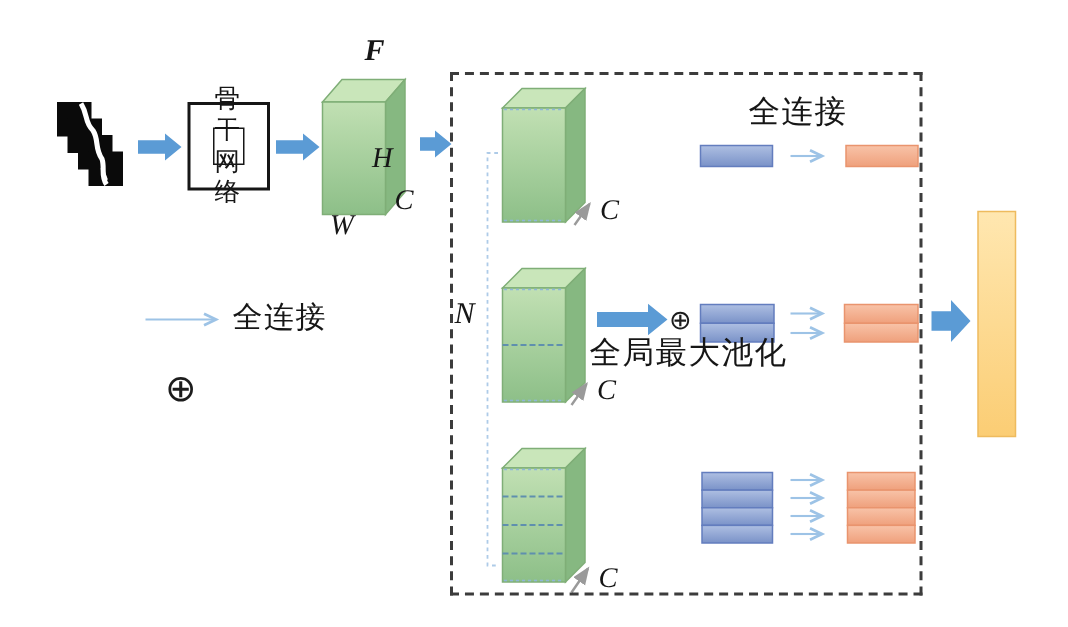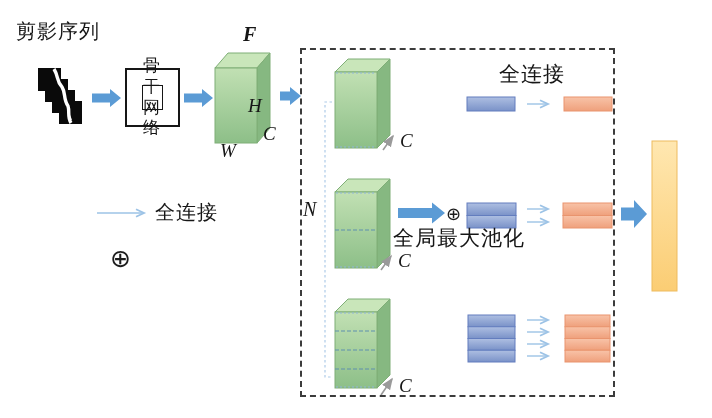--- a/index.html
+++ b/index.html
@@ -157,32 +157,31 @@
 
   <div id="dashed-box"></div>
 
   <div id="backbone-box">
     <div id="backbone-inner">
       <span>骨干</span>
       <span>网络</span>
     </div>
   </div>
 
-  <div class="lbl cjk" style="left:16px;top:21px;">剪影序列</div>
 
   <div class="lbl math-bold" style="left:243px;top:24px;">F</div>
   <div class="lbl math" style="left:248px;top:96px;">H</div>
   <div class="lbl math" style="left:220px;top:141px;">W</div>
   <div class="lbl math" style="left:263px;top:124px;">C</div>
 
   <div class="lbl math" style="left:303px;top:199px;font-size:20px;">N</div>
   <div class="lbl math" style="left:400px;top:131px;">C</div>
   <div class="lbl math" style="left:398px;top:251px;">C</div>
   <div class="lbl math" style="left:399px;top:376px;">C</div>
 
   <div class="lbl cjk-big" style="left:499px;top:63px;">全连接</div>
-  <div class="lbl cjk-big" style="left:393px;top:227px;">全局最大池化</div>
+  <div class="lbl cjk-big" style="left:393px;top:227px;font-family:Liberation Mono, monospace;">全局最大池化</div>
   <div class="lbl oplus" style="left:446px;top:205px;font-size:18px;">⊕</div>
 
   <div class="lbl cjk" style="left:155px;top:202px;">全连接</div>
   <div class="lbl oplus" style="left:110px;top:246px;font-size:25px;">⊕</div>
 
 </div>
 
 </body></html>

